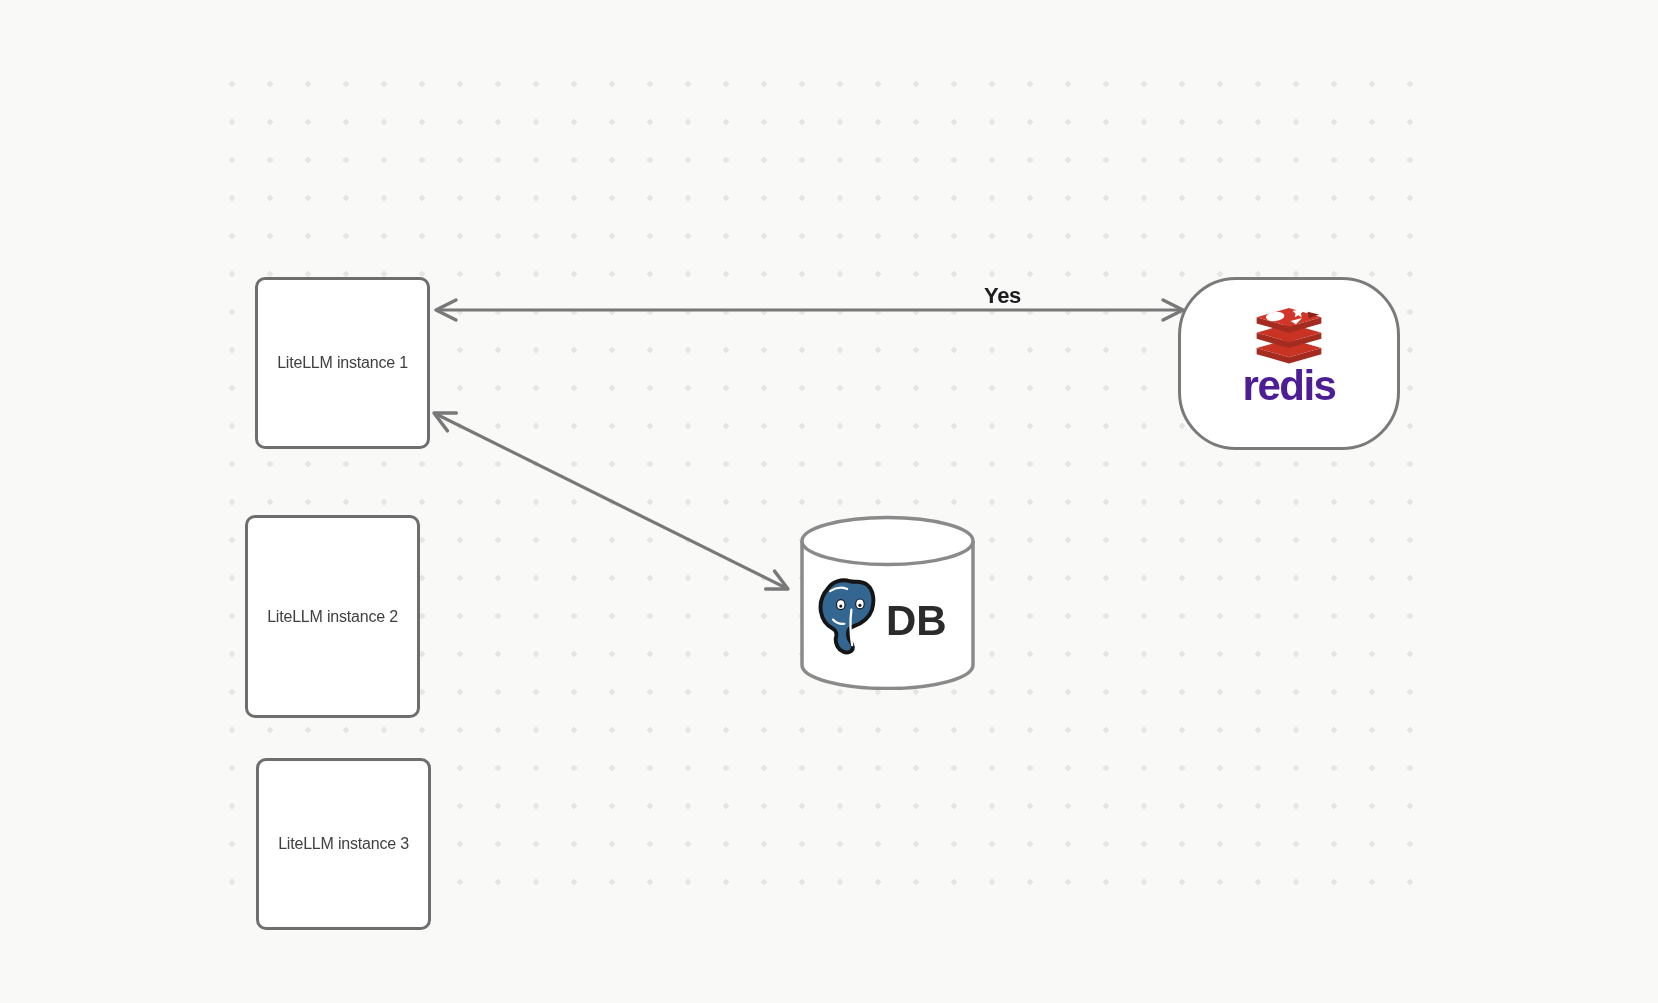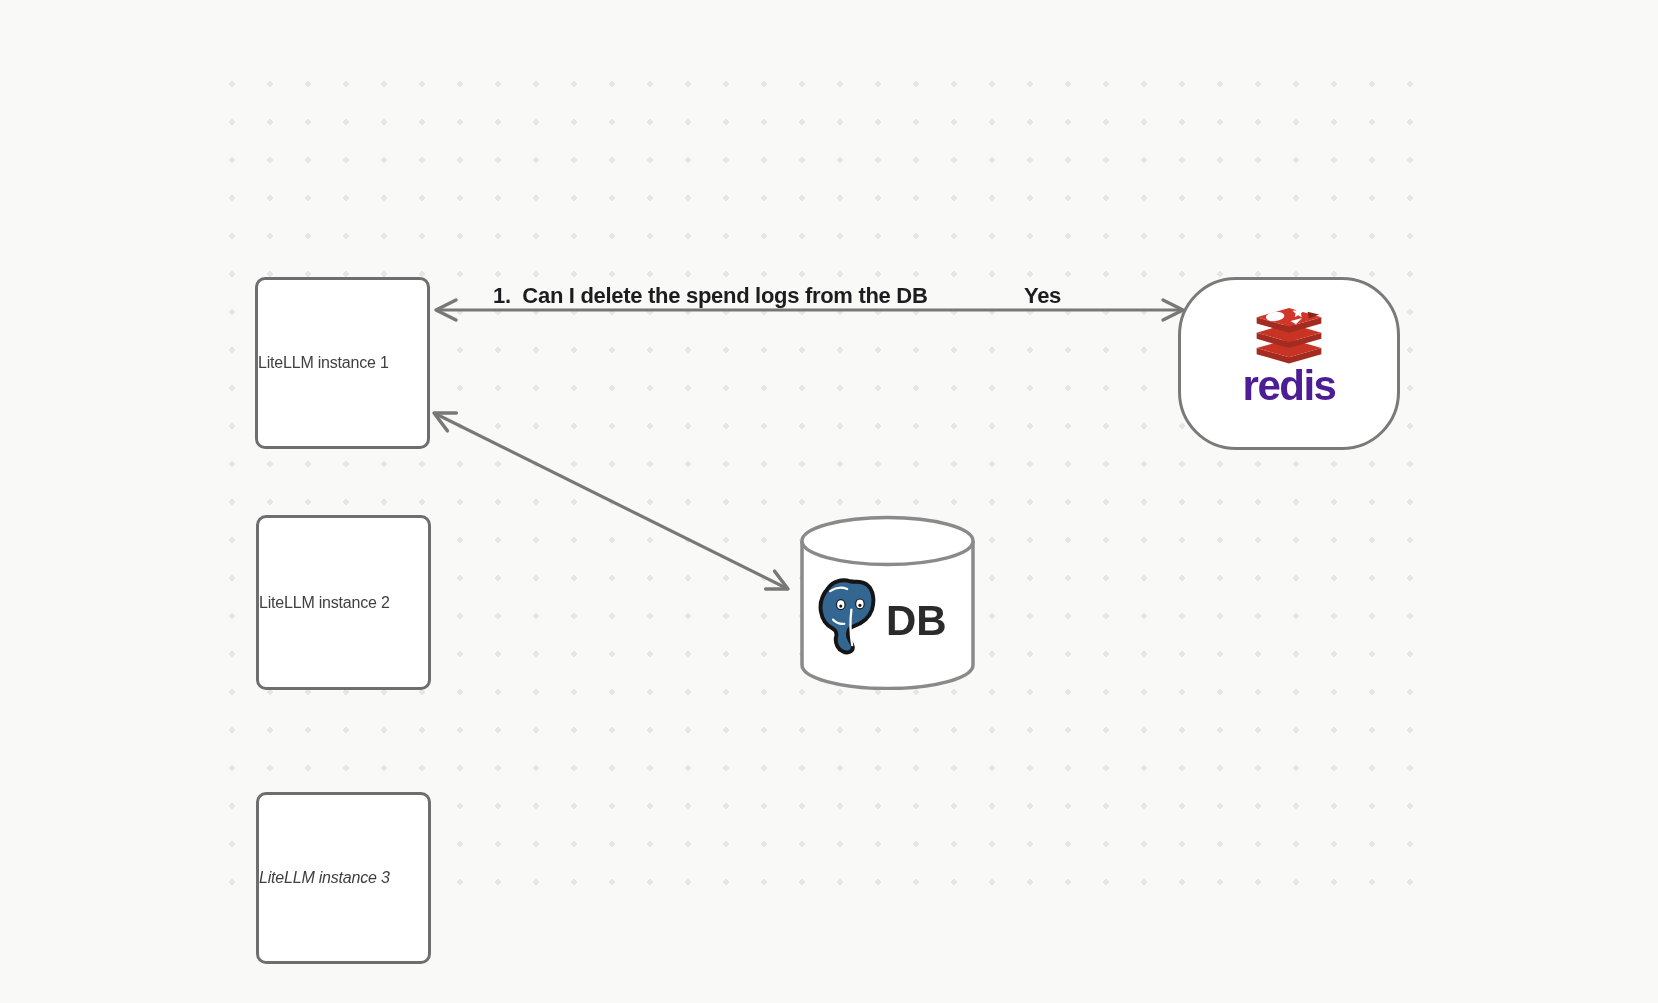--- a/index.html
+++ b/index.html
@@ -3,39 +3,39 @@
 <meta charset="utf-8">
 <style>
   html,body{margin:0;padding:0;}
   body{font-family:"Liberation Sans","DejaVu Sans",sans-serif;}
   .canvas{position:relative;width:1658px;height:1003px;background:#f9f9f8;overflow:hidden;}
   .dots{position:absolute;left:213px;top:65px;width:1216px;height:836px;
         background-image:radial-gradient(circle at 19px 19px,#e6e6e4 2.6px,rgba(0,0,0,0) 2.9px);
         background-size:38px 38px;}
   .node-box{position:absolute;width:175px;height:172px;background:#ffffff;
             border:3px solid #6e6e6e;border-radius:10px;box-sizing:border-box;
-            display:flex;align-items:center;}
+            display:flex;align-items:center;justify-content:center;}
   .node-box .label{font-size:16px;color:#404040;letter-spacing:-0.2px;}
   #box1{left:255px;top:277px;}
-  #box2{left:256px;top:515px;height:175px;}
-  #box3{left:256px;top:792px;font-style:italic;}
+  #box2{left:245px;top:515px;height:203px;}
+  #box3{left:256px;top:758px;}
   .redis-node{position:absolute;left:1178px;top:277px;width:222px;height:173px;background:#ffffff;
               border:3px solid #7a7a7a;border-radius:58px;box-sizing:border-box;
               display:flex;flex-direction:column;align-items:center;}
   .redis-cube{margin-top:28px;width:74px;height:57px;}
   .redis-word{margin-top:0px;font-size:42px;font-weight:bold;color:#4c1d95;letter-spacing:-1.5px;line-height:1;}
   .db-node{position:absolute;left:800px;top:515px;width:193px;height:175px;}
   .db-cyl{position:absolute;left:0;top:0;}
   .pg-elephant{position:absolute;left:14px;top:62px;width:72px;height:78px;}
   .db-label{position:absolute;left:86px;top:85px;font-size:42px;font-weight:600;color:#2b2b2b;line-height:1;}
   .edges{position:absolute;left:0;top:0;pointer-events:none;}
   .edge-label{position:absolute;font-size:22px;font-weight:700;color:#1d1d1f;
               letter-spacing:-0.3px;white-space:pre;line-height:1.1;}
   #edge1-label{left:493px;top:284px;}
-  #edge1-response{left:1024px;top:284px;}
+  #edge1-response{left:984px;top:284px;}
   #edge2-label{left:577px;top:457px;}
 </style>
 </head>
 <body>
 
 <div class="canvas">
   <div class="dots"></div>
 
   <div class="node-box" id="box1">
     <span class="label">LiteLLM instance 1</span>
@@ -99,15 +99,14 @@
   <svg class="edges" width="1658" height="1003" viewBox="0 0 1658 1003">
     <defs>
       <marker id="arrowV" markerWidth="30" markerHeight="30" refX="25" refY="15" orient="auto-start-reverse" markerUnits="userSpaceOnUse">
         <path d="M5,5 L25,15 L5,25" fill="none" stroke="#787878" stroke-width="3.4" stroke-linecap="round" stroke-linejoin="round"></path>
       </marker>
     </defs>
     <line x1="436" y1="310" x2="1183" y2="310" stroke="#787878" stroke-width="3.2" marker-start="url(#arrowV)" marker-end="url(#arrowV)"></line>
     <line x1="434" y1="413" x2="788" y2="589" stroke="#787878" stroke-width="3.2" marker-start="url(#arrowV)" marker-end="url(#arrowV)"></line>
   </svg>
 
-  <div class="edge-label" id="edge1-label">1.  Can I delete the spend logs from the DB</div>
   <div class="edge-label" id="edge1-response">Yes</div>
 </div>
 
 </body></html>

